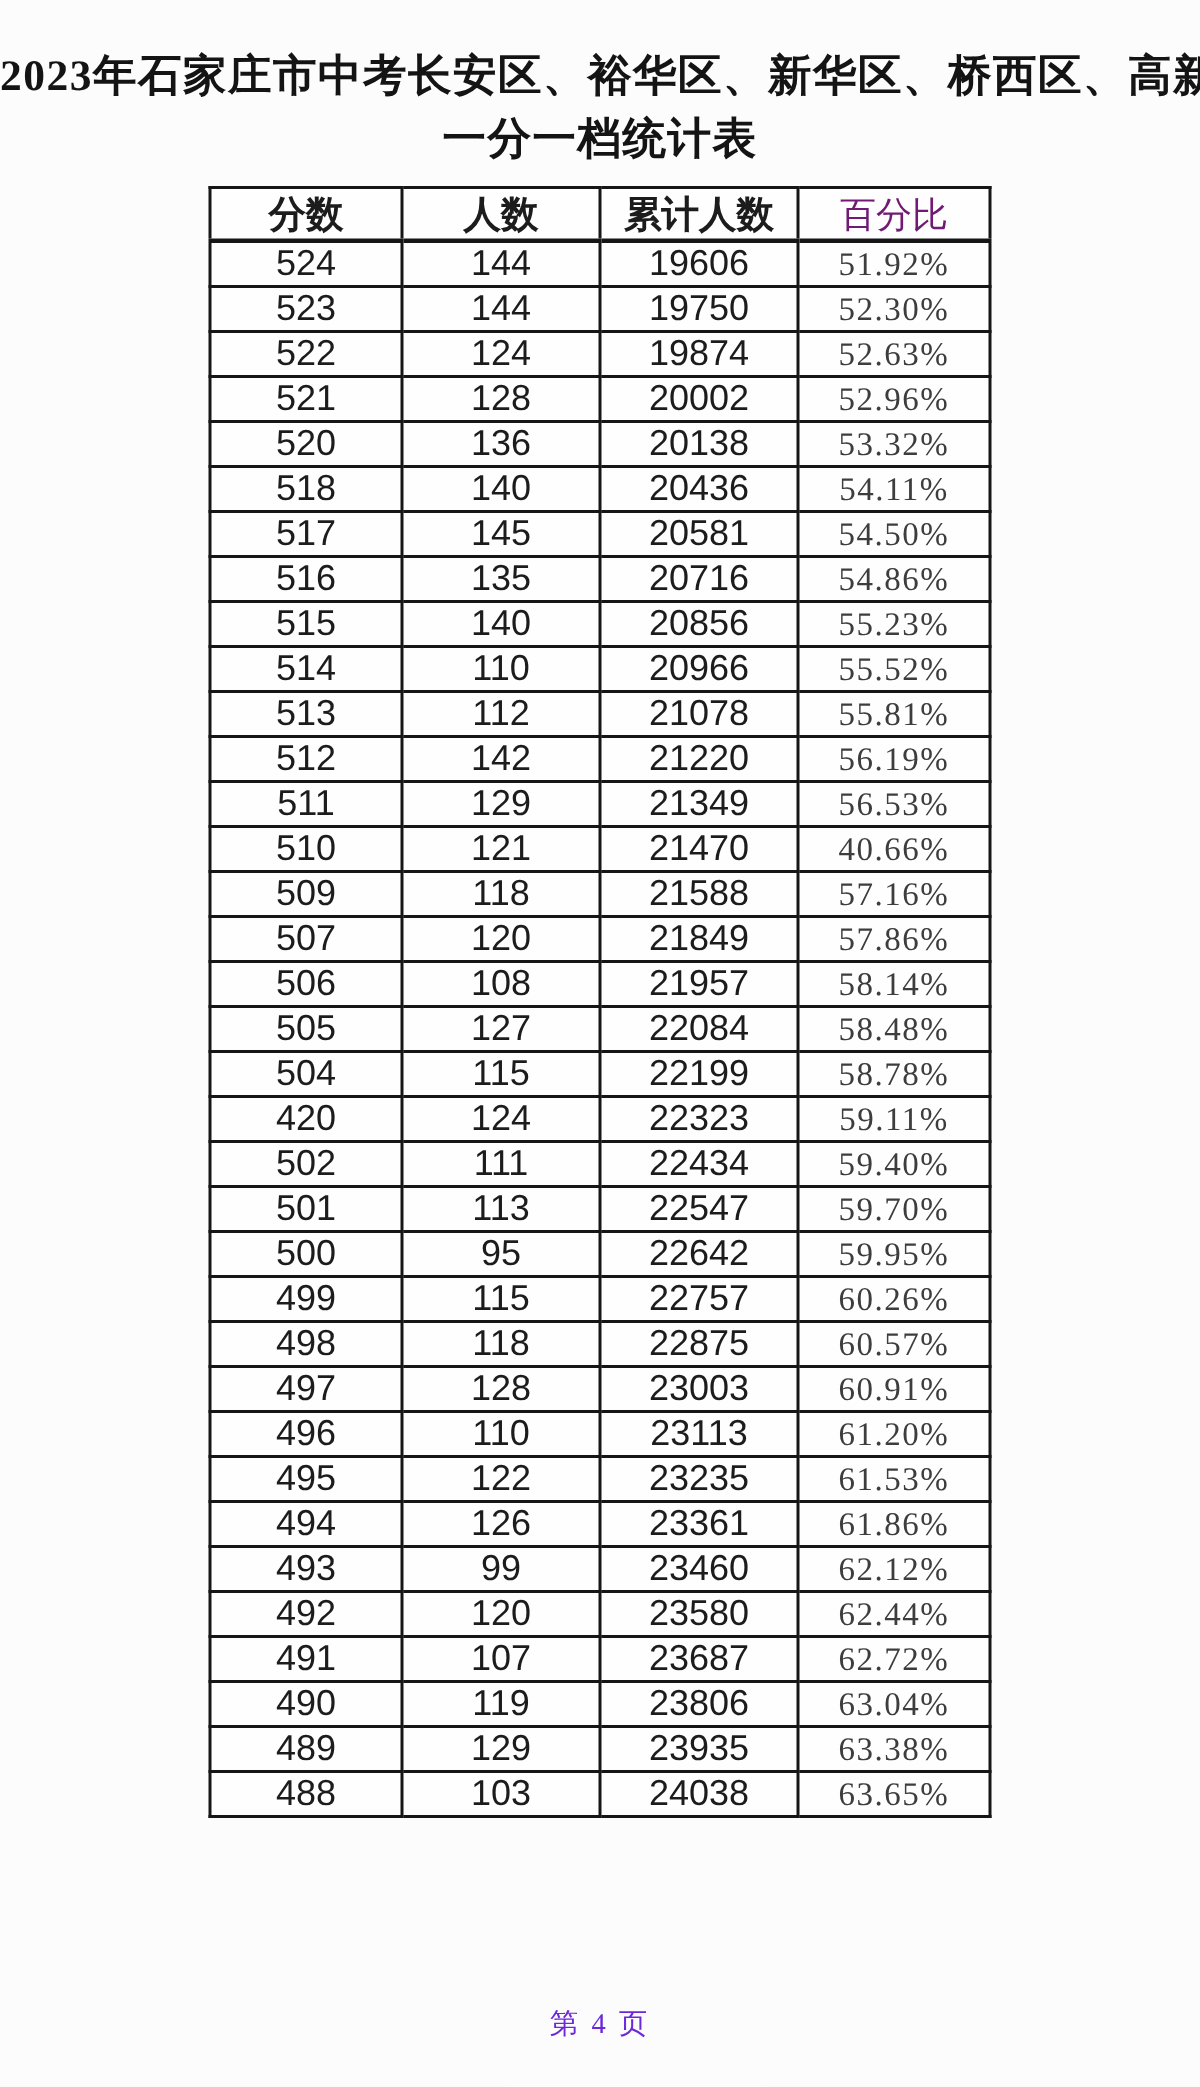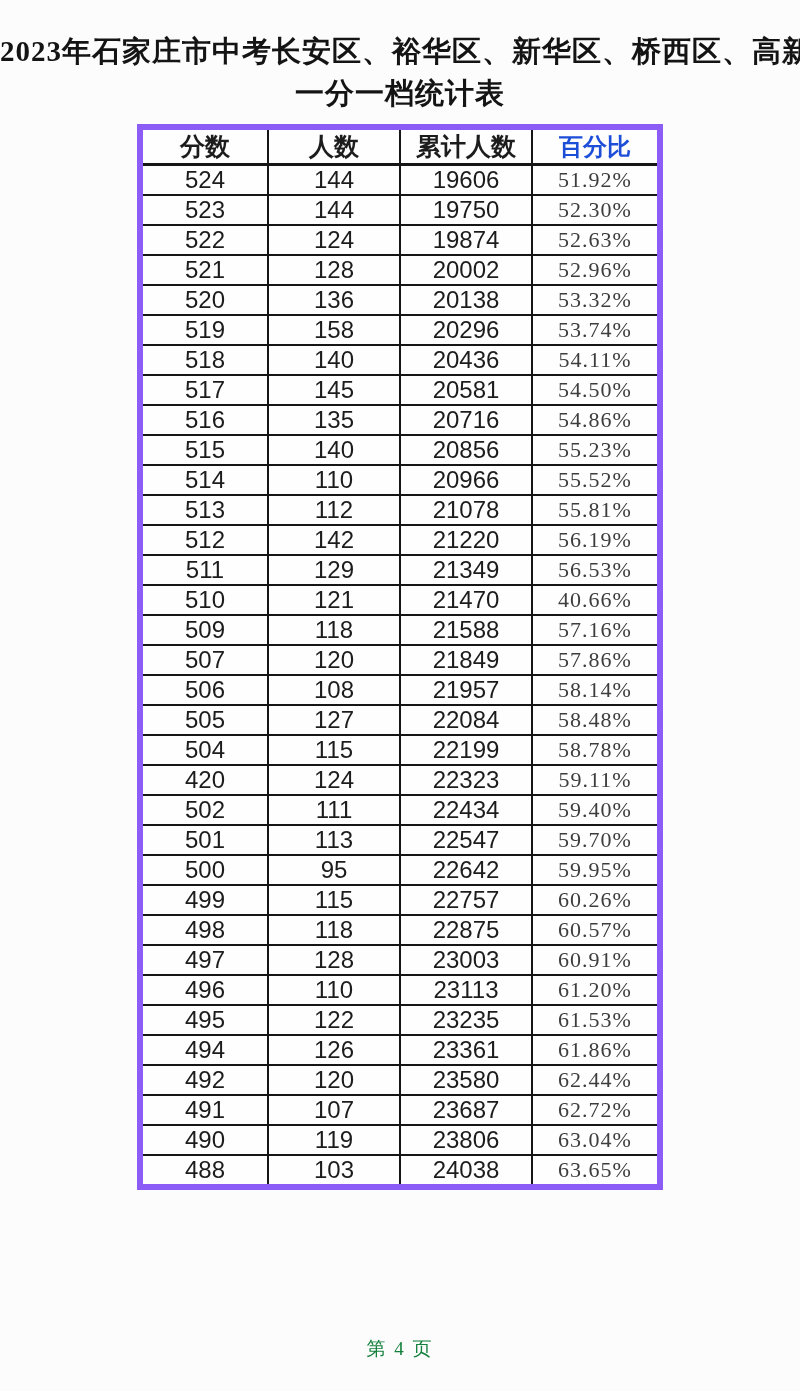--- a/index.html
+++ b/index.html
@@ -41,33 +41,33 @@
   table.score-table col.c-percent { width: 128px; }
   table.score-table th,
   table.score-table td {
     border: 2px solid #161616;
     text-align: center;
     vertical-align: middle;
     height: 29.5px;
     padding: 0;
     overflow: hidden;
   }
-  table.score-table { border: 6px solid #8b5cf6; }
+  table.score-table { border: 2px solid #8b5cf6; }
   table.score-table tr > th { border-bottom-width: 3px; }
   table.score-table th.h-sans {
     font-family: "Liberation Sans", sans-serif;
     font-weight: 600;
     font-size: 25px;
     color: #1c1c1c;
   }
   table.score-table th.h-serif {
     font-family: "Liberation Serif", "DejaVu Serif", serif;
-    font-weight: bold;
+    font-weight: normal;
     font-size: 24px;
-    color: #1d4ed8;
+    color: #701a75;
   }
   td.num {
     font-family: "Liberation Sans", sans-serif;
     font-size: 24px;
     color: #1c1c1c;
   }
   td.pct {
     font-family: "Liberation Serif", "DejaVu Serif", serif;
     font-size: 22px;
     color: #3d3d3d;
@@ -75,21 +75,21 @@
     margin-top: 32px;
   }
   .page-footer {
     position: absolute;
     left: 0;
     top: 1336px;
     width: 100%;
     text-align: center;
     font-family: "Liberation Serif", "DejaVu Serif", serif;
     font-size: 19px;
-    color: #15803d;
+    color: #6d28d9;
     letter-spacing: 2px;
   }
 </style>
 </head>
 <body>
 
 <div class="page">
 
   <div class="title-block">
     <div class="title-line1">2023年石家庄市中考长安区、裕华区、新华区、桥西区、高新区</div>
@@ -136,26 +136,20 @@
           <td class="num">20002</td>
           <td class="pct">52.96%</td>
         </tr>
         <tr>
           <td class="num">520</td>
           <td class="num">136</td>
           <td class="num">20138</td>
           <td class="pct">53.32%</td>
         </tr>
         <tr>
-          <td class="num">519</td>
-          <td class="num">158</td>
-          <td class="num">20296</td>
-          <td class="pct">53.74%</td>
-        </tr>
-        <tr>
           <td class="num">518</td>
           <td class="num">140</td>
           <td class="num">20436</td>
           <td class="pct">54.11%</td>
         </tr>
         <tr>
           <td class="num">517</td>
           <td class="num">145</td>
           <td class="num">20581</td>
           <td class="pct">54.50%</td>
@@ -286,38 +280,50 @@
           <td class="num">23235</td>
           <td class="pct">61.53%</td>
         </tr>
         <tr>
           <td class="num">494</td>
           <td class="num">126</td>
           <td class="num">23361</td>
           <td class="pct">61.86%</td>
         </tr>
         <tr>
+          <td class="num">493</td>
+          <td class="num">99</td>
+          <td class="num">23460</td>
+          <td class="pct">62.12%</td>
+        </tr>
+        <tr>
           <td class="num">492</td>
           <td class="num">120</td>
           <td class="num">23580</td>
           <td class="pct">62.44%</td>
         </tr>
         <tr>
           <td class="num">491</td>
           <td class="num">107</td>
           <td class="num">23687</td>
           <td class="pct">62.72%</td>
         </tr>
         <tr>
           <td class="num">490</td>
           <td class="num">119</td>
           <td class="num">23806</td>
           <td class="pct">63.04%</td>
         </tr>
         <tr>
+          <td class="num">489</td>
+          <td class="num">129</td>
+          <td class="num">23935</td>
+          <td class="pct">63.38%</td>
+        </tr>
+        <tr>
           <td class="num">488</td>
           <td class="num">103</td>
           <td class="num">24038</td>
           <td class="pct">63.65%</td>
         </tr>
       </tbody>
   </table>
 
   <div class="page-footer">第 4 页</div>
 

